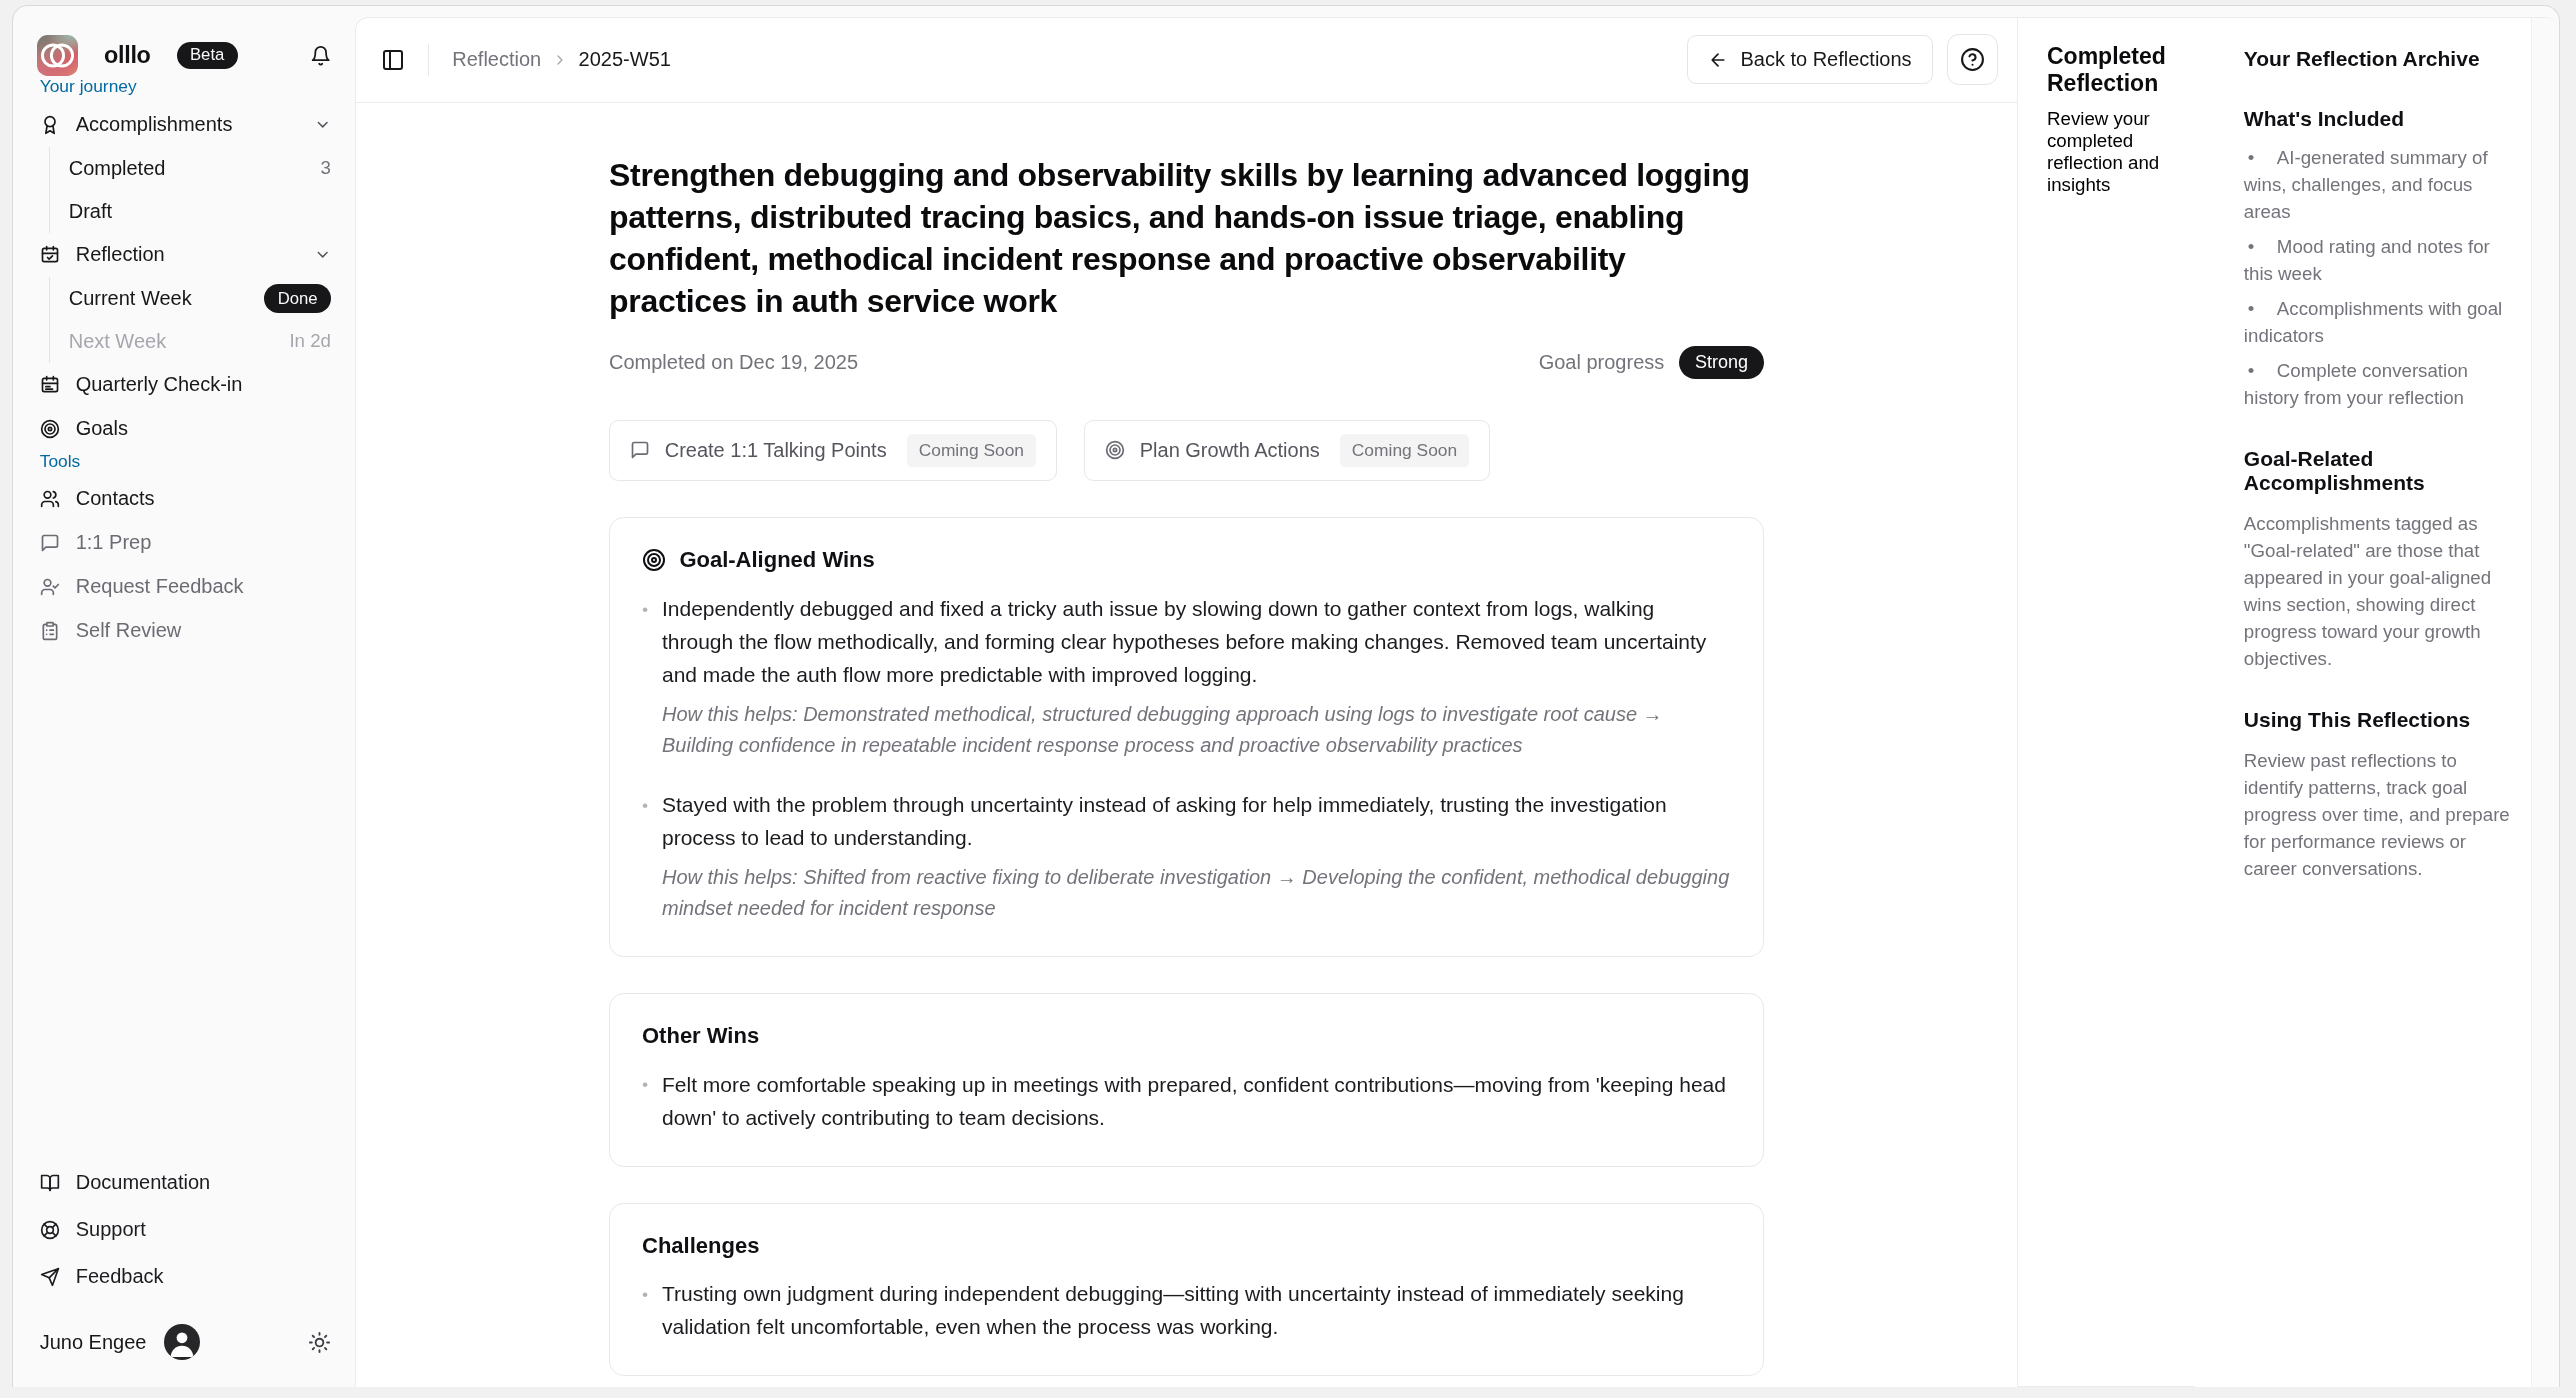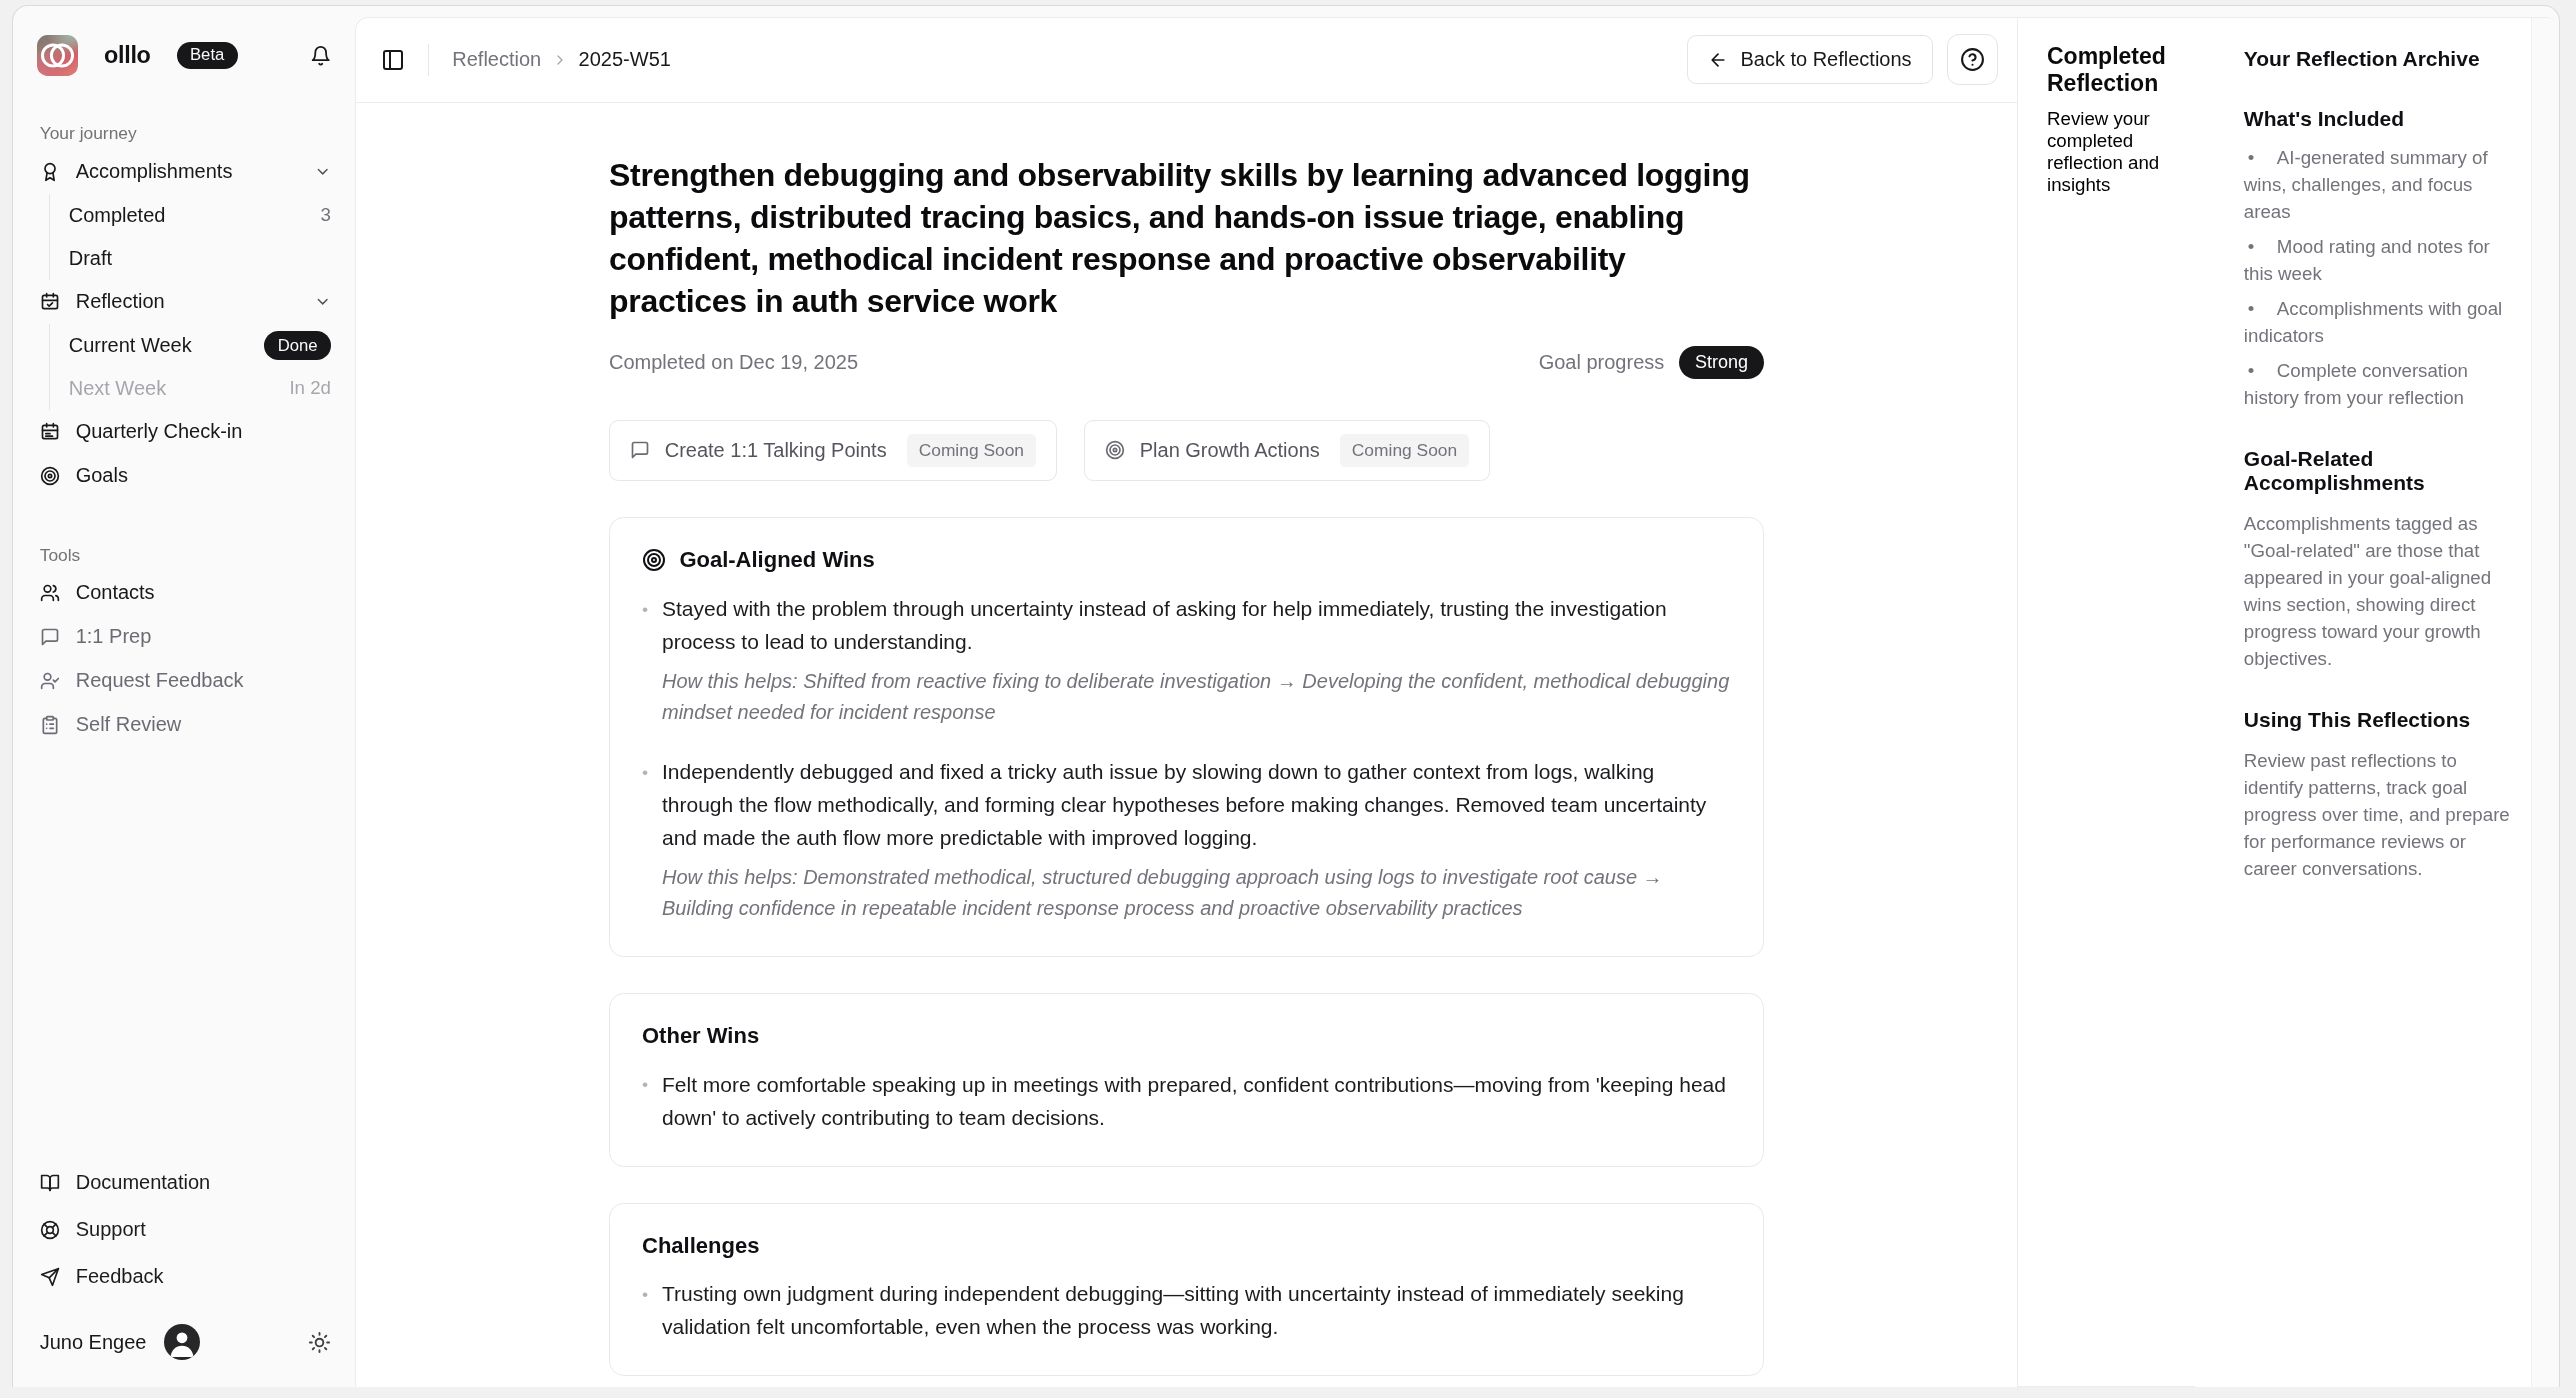--- a/index.html
+++ b/index.html
@@ -36,21 +36,21 @@
       radial-gradient(130% 110% at 10% 95%, #d0727c 0%, rgba(208,114,124,0) 55%),
       linear-gradient(150deg, #6e7a70 0%, #b07a74 40%, #d2616b 65%, #dd8276 100%);
     display:flex; align-items:center; justify-content:center;
   }
   .brand-name { font-size:23.4px; font-weight:700; letter-spacing:-0.3px; color:#111113; }
   .badge-dark {
     background:#17171a; color:#fafafa; font-size:16.7px; font-weight:500;
     padding:5.3px 13.4px; border-radius:667px; line-height:1;
   }
   .bell-btn { margin-left:auto; color:#18181b; cursor:pointer; }
-  .section-label { font-size:17.4px; color:#737373; margin-top:47px; margin-bottom:5.3px; padding-left:2.7px; }
+  .section-label { font-size:17.4px; color:#0369a1; margin-bottom:5.3px; padding-left:2.7px; }
   .nav-item {
     display:flex; align-items:center; gap:16px;
     height:44px; font-size:20px; color:#18181b; cursor:pointer; padding-left:2.7px;
   }
   .nav-item .chev { margin-left:auto; color:#52525b; }
   .nav-icon { color:#18181b; }
   .sub-list { border-left:1.3px solid #e4e4e7; margin-left:12px; padding-left:18.7px; }
   .sub-item { display:flex; align-items:center; height:43px; font-size:20px; color:#18181b; cursor:pointer; }
   .sub-item .right-meta { margin-left:auto; font-size:18.7px; color:#73737b; }
   .sub-item.muted, .sub-item.muted .right-meta { color:#a6a6ae; }
@@ -413,26 +413,26 @@
                 <svg class="ic" width="24" height="24" viewBox="0 0 24 24">
                     <circle cx="12" cy="12" r="10"></circle>
                     <circle cx="12" cy="12" r="6"></circle>
                     <circle cx="12" cy="12" r="2"></circle>
                   </svg>
               </span>
               <span class="card-title">Goal-Aligned Wins</span>
             </div>
             <ul class="win-list">
               <li class="win-item">
+                <div class="win-text">Independently debugged and fixed a tricky auth issue by slowing down to gather context from logs, walking through the flow methodically, and forming clear hypotheses before making changes. Removed team uncertainty and made the auth flow more predictable with improved logging.</div>
+                <div class="win-help">How this helps: Demonstrated methodical, structured debugging approach using logs to investigate root cause → Building confidence in repeatable incident response process and proactive observability practices</div>
+              </li>
+              <li class="win-item">
                 <div class="win-text">Stayed with the problem through uncertainty instead of asking for help immediately, trusting the investigation process to lead to understanding.</div>
                 <div class="win-help">How this helps: Shifted from reactive fixing to deliberate investigation → Developing the confident, methodical debugging mindset needed for incident response</div>
-              </li>
-              <li class="win-item">
-                <div class="win-text">Independently debugged and fixed a tricky auth issue by slowing down to gather context from logs, walking through the flow methodically, and forming clear hypotheses before making changes. Removed team uncertainty and made the auth flow more predictable with improved logging.</div>
-                <div class="win-help">How this helps: Demonstrated methodical, structured debugging approach using logs to investigate root cause → Building confidence in repeatable incident response process and proactive observability practices</div>
               </li>
             </ul>
           </section>
 
           <section class="card">
             <div class="card-head">
               <span class="card-title">Other Wins</span>
             </div>
             <ul class="win-list">
               <li class="win-item">

